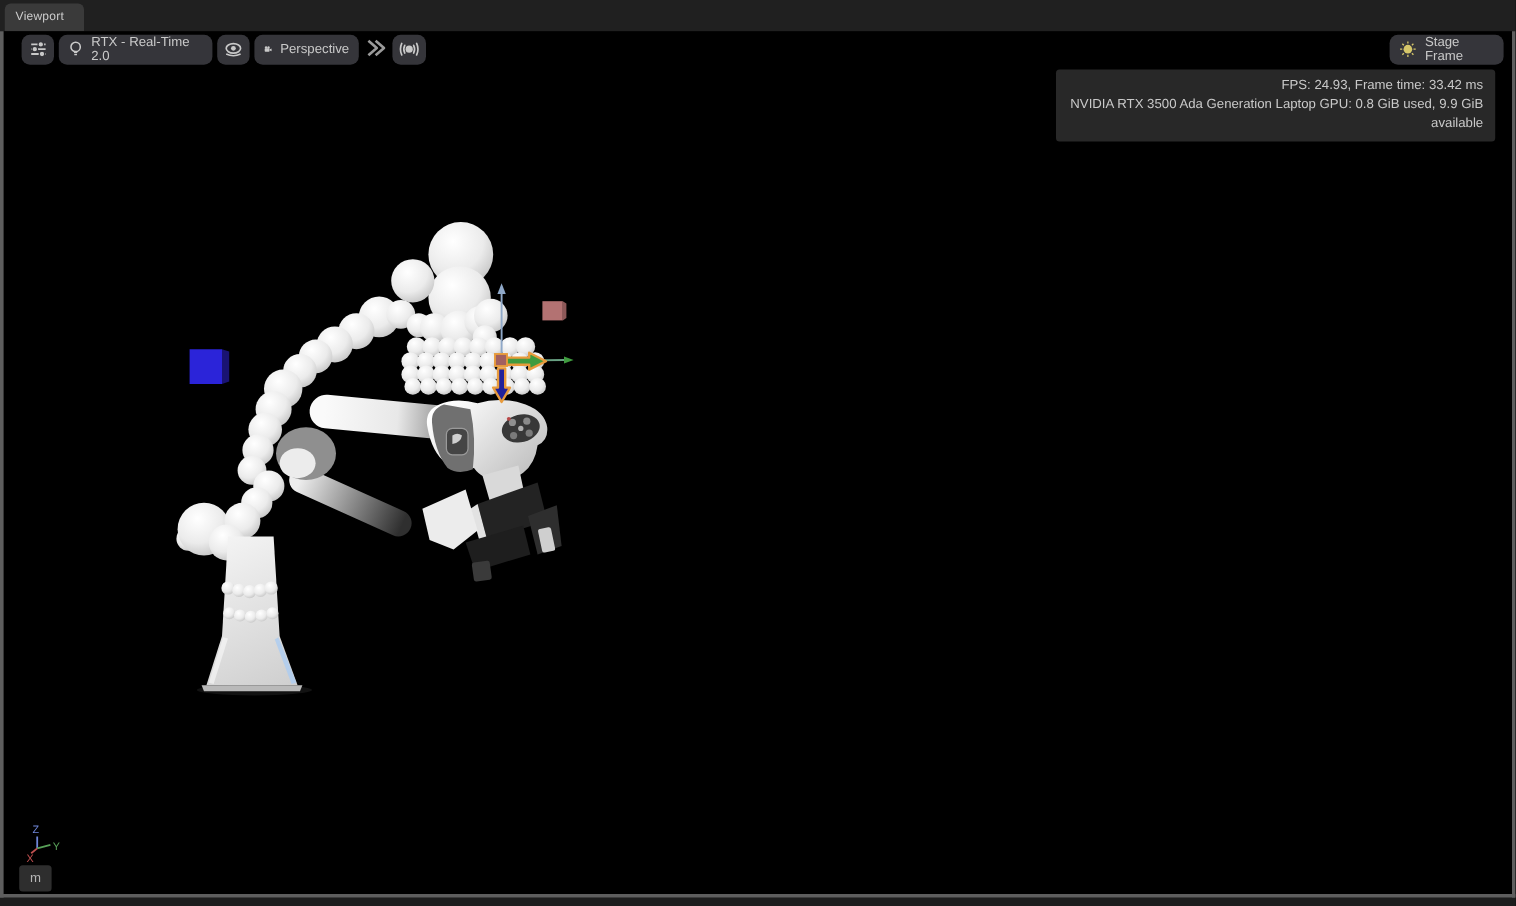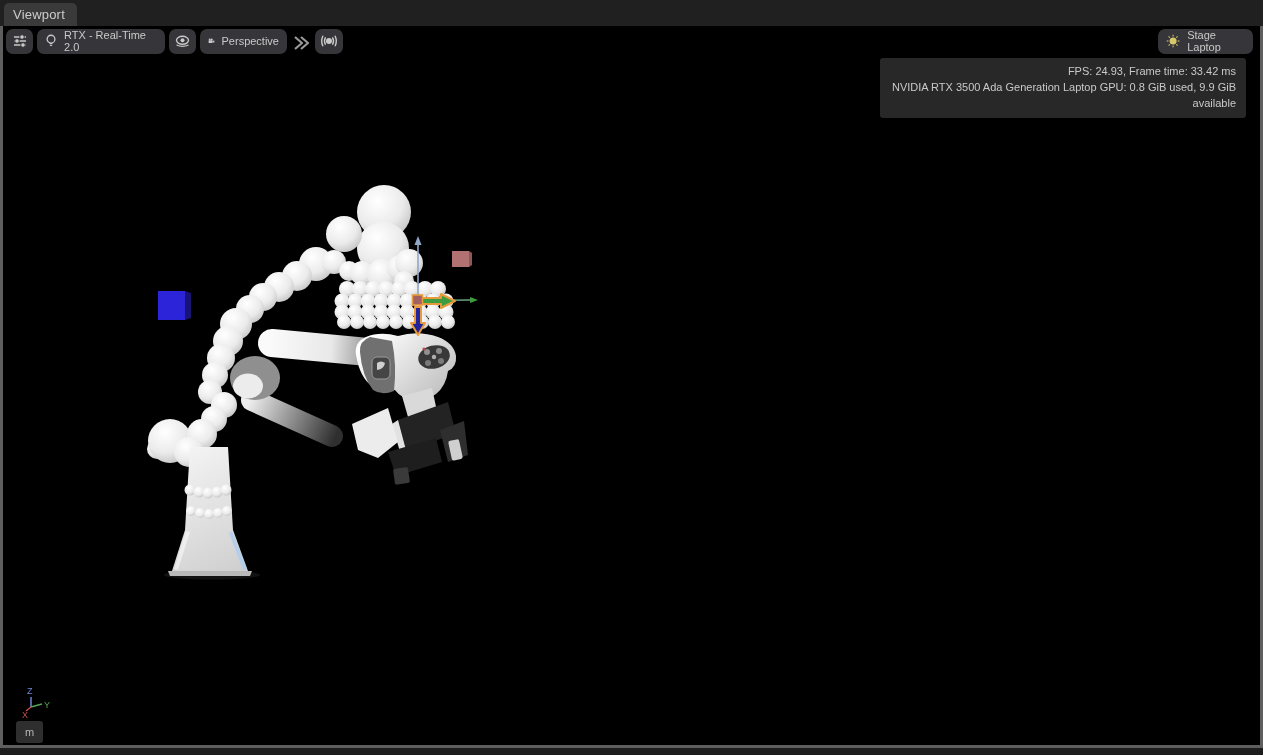--- a/index.html
+++ b/index.html
@@ -3,35 +3,35 @@
 <meta charset="utf-8">
 <style>
   * { margin:0; padding:0; box-sizing:border-box; }
   html,body { width:1263px; height:755px; background:#191919; overflow:hidden;
               font-family:"Liberation Sans", sans-serif; }
   .page { position:relative; width:1263px; height:755px; background:#1d1d1d; }
 
   
   .tabbar { position:absolute; top:0; left:0; right:0; height:26px; background:#202020; }
   .tab { position:absolute; left:4px; top:3px; height:23px; min-width:66px;
-         background:#3a3a3a; border-radius:5px 5px 0 0; color:#cccccc; font-size:13px;
+         background:#3a3a3a; border-radius:5px 5px 0 0; color:#cccccc; font-size:10px;
          display:flex; align-items:center; padding:0 12px 0 9px; letter-spacing:.2px; }
 
   
   .viewport-frame { position:absolute; top:26px; left:0; right:0; bottom:7px;
          border-left:3px solid #5e5e5e; border-right:3px solid #5e5e5e;
          border-bottom:3px solid #5e5e5e; background:#000; overflow:hidden; }
 
   .scene-svg { position:absolute; inset:0; width:100%; height:100%; display:block; }
 
   
   .toolbar { position:absolute; top:2px; left:3px; right:7px; height:26px;
              display:flex; align-items:center; justify-content:space-between;
              pointer-events:none; }
-  .tool-group { display:flex; align-items:flex-end; gap:4px; pointer-events:auto; }
+  .tool-group { display:flex; align-items:flex-start; gap:4px; pointer-events:auto;margin-left:12px; }
   .tbtn { height:25px; background:#35353a; border-radius:7px; display:flex;
           align-items:center; justify-content:center; gap:7px; color:#c9c9c9;
           font-size:11px; padding:0 8px; cursor:default; }
   .tbtn.icon-only { width:27px; padding:0; }
   .chev-wrap { display:flex; align-items:center; padding:0 1px; }
 
   
   .stats { position:absolute; top:32px; right:14px; width:366px;
            background:rgba(42,42,42,.95); border-radius:3px; padding:5px 10px 7px;
            text-align:right; font-size:11px; line-height:16px; color:#c9c9c9; }
@@ -324,21 +324,21 @@
               <line x1="8" y1="0.8" x2="8" y2="2.8"></line>
                 <line x1="8" y1="13.2" x2="8" y2="15.2"></line>
               <line x1="0.8" y1="8" x2="2.8" y2="8"></line>
                 <line x1="13.2" y1="8" x2="15.2" y2="8"></line>
               <line x1="2.9" y1="2.9" x2="4.3" y2="4.3"></line>
                 <line x1="11.7" y1="11.7" x2="13.1" y2="13.1"></line>
               <line x1="2.9" y1="13.1" x2="4.3" y2="11.7"></line>
                 <line x1="11.7" y1="4.3" x2="13.1" y2="2.9"></line>
             </g>
           </svg>
-          <span>Stage Laptop</span>
+          <span>Stage Frame</span>
         </div>
       </div>
     </div>
 
     <div class="stats">
       <div>FPS: 24.93, Frame time: 33.42 ms</div>
       <div>NVIDIA RTX 3500 Ada Generation Laptop GPU: 0.8 GiB used, 9.9 GiB available</div>
     </div>
 
     <div class="unit-badge">

